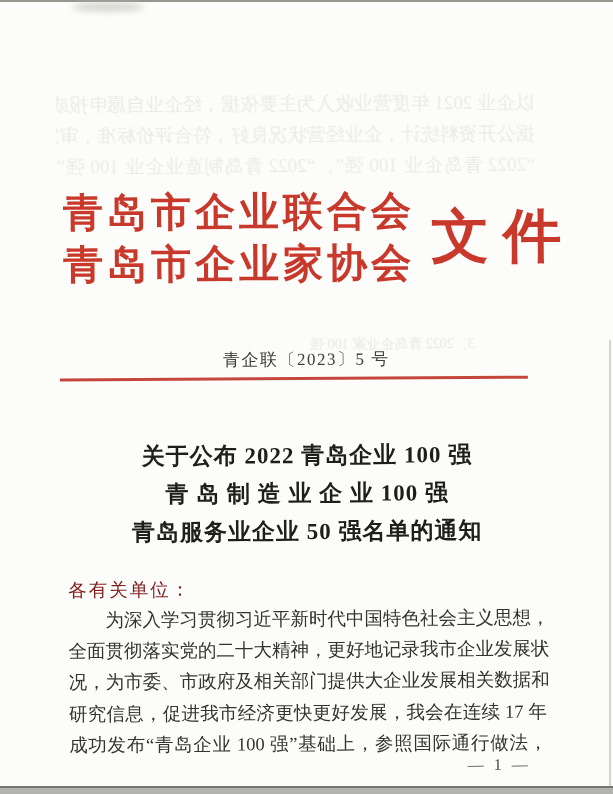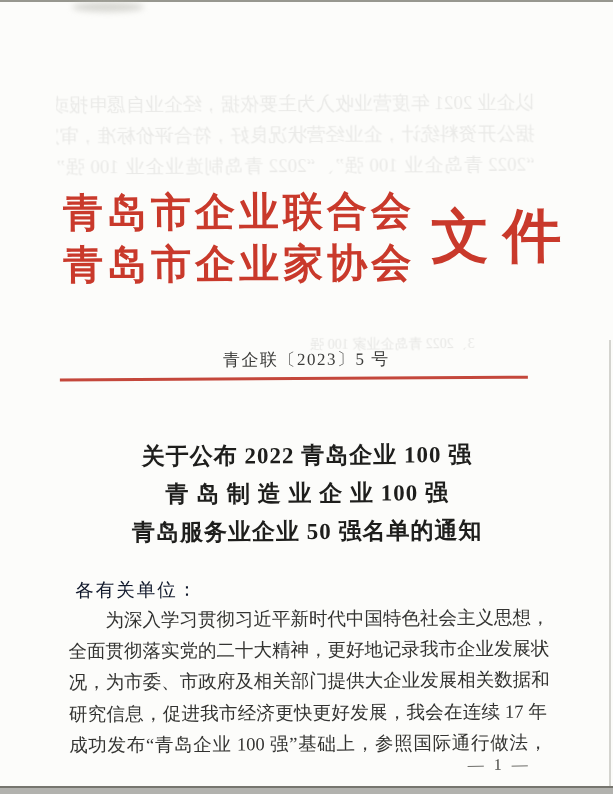--- a/index.html
+++ b/index.html
@@ -45,21 +45,21 @@
     background:var(--rule-red,#c4473b);
   }
   
   .title-block{
     position:absolute;left:0;top:437px;width:613px;text-align:center;
     font-weight:bold;color:#1e1e1c;font-size:23px;line-height:38px;
   }
   .title-line{letter-spacing:1px;white-space:nowrap;}
   
   .salutation{
-    position:absolute;left:74px;top:576px;font-size:18.5px;color:#0f172a;
+    position:absolute;left:67px;top:576px;font-size:18.5px;color:#7f1d1d;
     letter-spacing:2px;white-space:nowrap;
   }
   .para{position:absolute;left:67px;top:604px;width:478px;}
   .para-line{
     height:31.2px;line-height:31.2px;font-size:18.5px;color:#333331;
     text-align:justify;text-align-last:justify;white-space:nowrap;overflow:visible;
   }
   .page-number{
     position:absolute;left:440px;top:757px;width:114px;text-align:center;
     font-size:16px;color:#44443f;letter-spacing:3px;white-space:nowrap;

